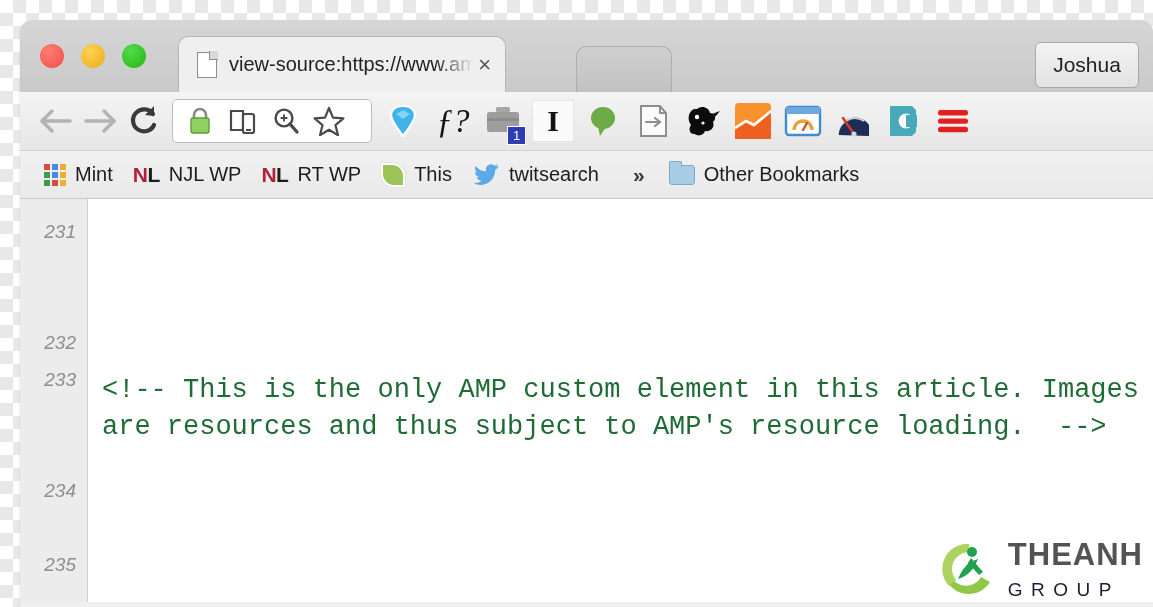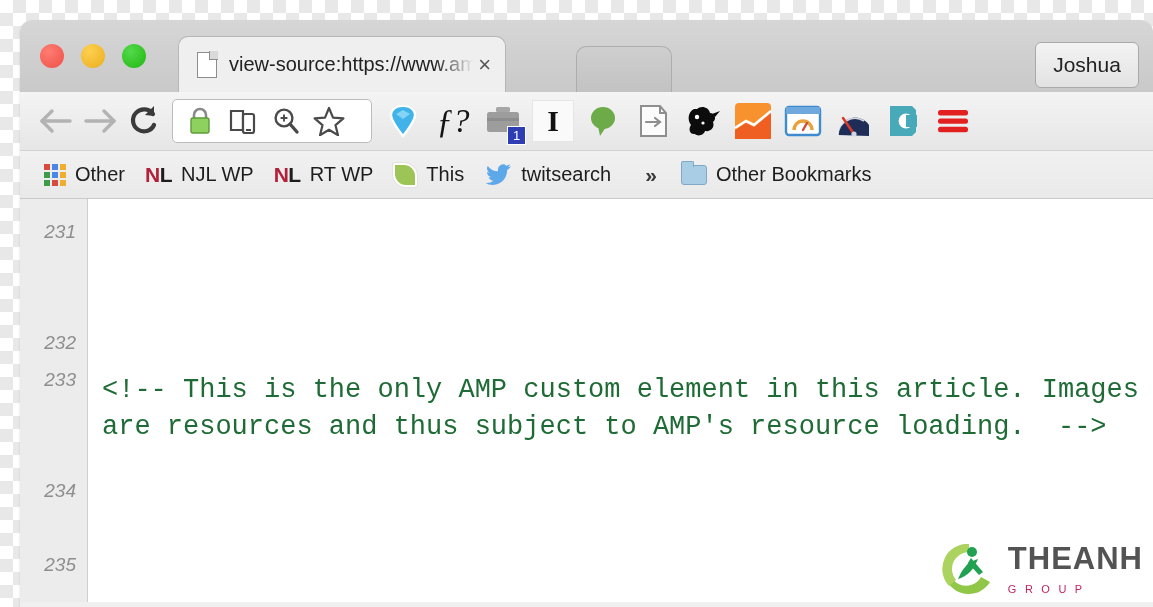--- a/index.html
+++ b/index.html
@@ -328,22 +328,22 @@
     pointer-events: none;
   }
   .wm-text { display: flex; flex-direction: column; line-height: 1; }
   .wm-main {
     font-size: 31px;
     font-weight: bold;
     color: #4d4d4d;
     letter-spacing: 1px;
   }
   .wm-sub {
-    font-size: 11px;
-    color: #be185d;
+    font-size: 19px;
+    color: #0f172a;
     letter-spacing: 8.5px;
     margin-top: 10px;
   }
 </style>
 </head>
 <body>
 
 <div class="window">
 
   <div class="tabstrip">
@@ -520,21 +520,21 @@
         <i style="background:#d94b3f"></i>
           <i style="background:#4a86e8"></i>
           <i style="background:#f0ad2e"></i>
         <i style="background:#3f9b4a"></i>
           <i style="background:#4a86e8"></i>
           <i style="background:#f0ad2e"></i>
         <i style="background:#3f9b4a"></i>
           <i style="background:#d94b3f"></i>
           <i style="background:#f0ad2e"></i>
       </span>
-      <span>Other</span>
+      <span>Mint</span>
     </div>
 
     <div class="bm">
       <span class="nl-logo"><span class="n">N</span><span class="l">L</span></span>
       <span>NJL WP</span>
     </div>
 
     <div class="bm">
       <span class="nl-logo"><span class="n">N</span><span class="l">L</span></span>
       <span>RT WP</span>

